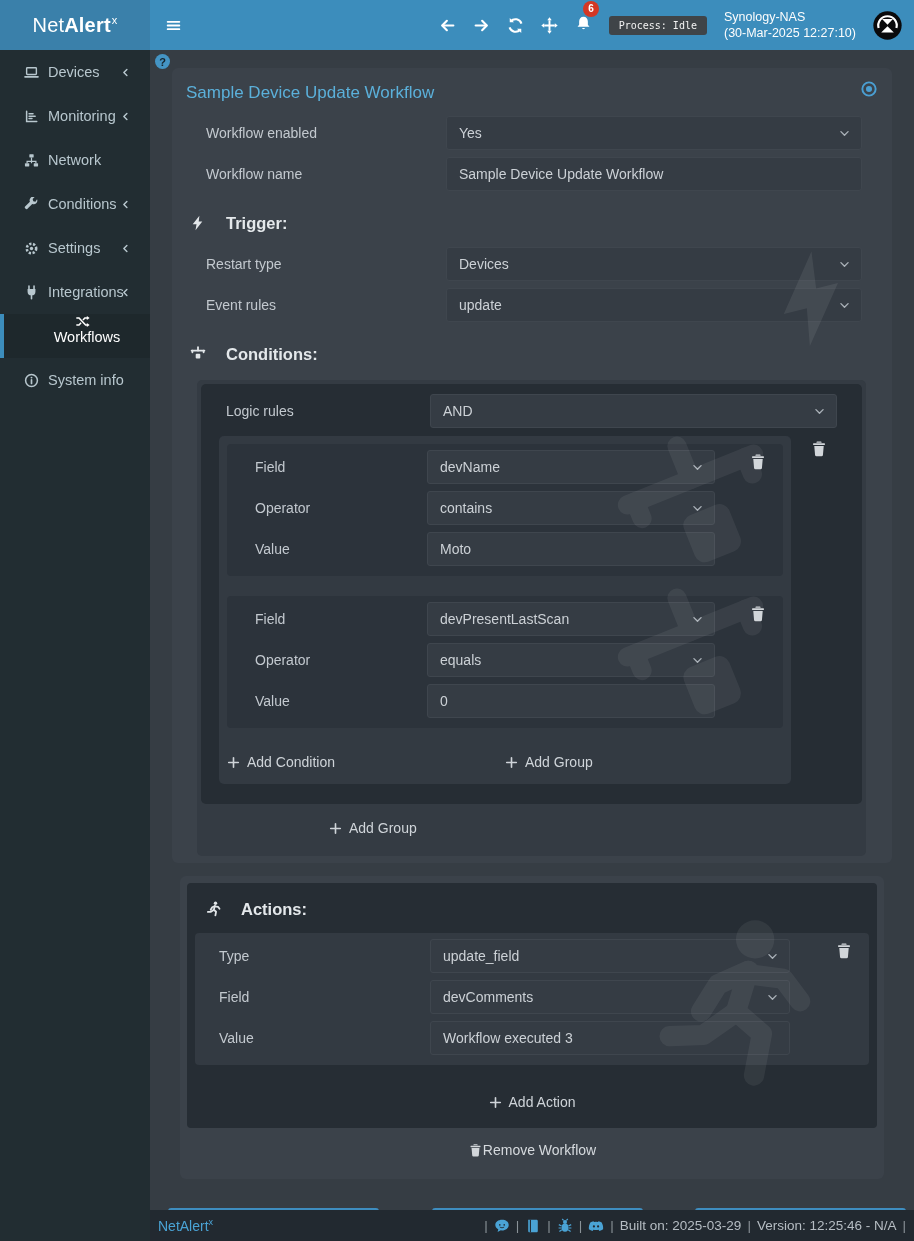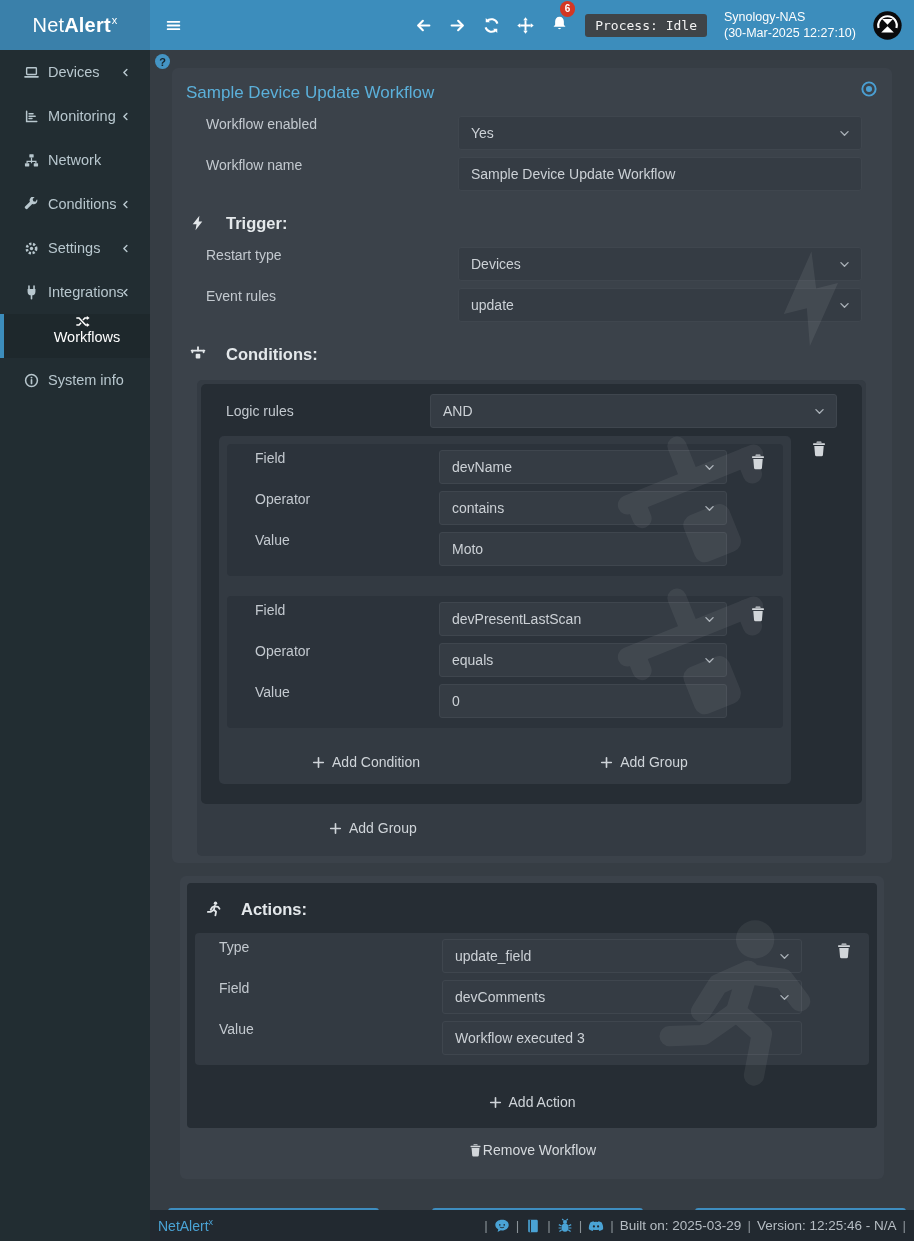--- a/index.html
+++ b/index.html
@@ -12,21 +12,21 @@
         font-size:20px;letter-spacing:.2px;}
   .logo b{font-weight:700;}
   .logo sup{font-size:11px;margin-left:1px;transform:translateY(-2px);}
   .nav{flex:1;display:flex;align-items:center;color:#fff;}
   .hamburger{margin-left:15px;cursor:pointer;display:flex;align-items:center;}
   .nav-right{margin-left:auto;display:flex;align-items:center;gap:17px;padding-right:12px;}
   .nav-ic{width:17px;height:17px;cursor:pointer;flex:none;}
   .bell-wrap{position:relative;cursor:pointer;}
   .badge{position:absolute;top:-14px;right:-7px;background:#d33724;color:#fff;font-size:10px;line-height:1;
          padding:3px 5px;border-radius:8px;font-weight:700;}
-  .process-badge{font-family:"DejaVu Sans Mono",monospace;font-size:13px;color:#f2f2f2;background:#3f4448;
+  .process-badge{font-family:"DejaVu Sans Mono",monospace;font-size:10px;color:#f2f2f2;background:#3f4448;
                  padding:4px 10px;border-radius:3px;white-space:pre;}
   .hostinfo{font-size:12.5px;line-height:16px;color:#fdfdfd;}
   .avatar{width:29px;height:29px;flex:none;cursor:pointer;}
 
   
   .sidebar{position:absolute;left:0;top:50px;bottom:0;width:150px;background:#222d32;z-index:4;}
   .sitem{height:44px;display:flex;align-items:center;padding-left:24px;color:#b8c7ce;cursor:pointer;position:relative;font-size:14.5px;}
   .sitem .mic{width:15px;height:15px;margin-right:9px;flex:none;}
   .sitem .chev{position:absolute;right:19px;width:11px;height:11px;color:#b8c7ce;}
   .sitem.active{background:#1e282c;color:#fff;border-left:4px solid #3c8dbc;padding-left:20px;flex-direction:column;}
@@ -35,21 +35,21 @@
   .content{position:absolute;left:150px;top:50px;right:0;bottom:31px;background:#363d44;overflow:hidden;}
   .help{position:absolute;left:5px;top:4px;width:15px;height:15px;border-radius:50%;background:#4494c4;color:#15242c;
         font-size:11px;font-weight:700;display:flex;align-items:center;justify-content:center;cursor:pointer;z-index:3;}
 
   .card{background:#3b424a;border-radius:6px;}
   .card1{margin:18px 22px 0 22px;padding:12px 14px 7px 14px;position:relative;}
   .card-titlerow{display:flex;align-items:flex-start;margin-bottom:10px;}
   .card-title{color:#5bb0da;font-size:17px;line-height:26px;}
   .dotcircle{margin-left:auto;width:18px;height:18px;color:#4a9fd3;cursor:pointer;}
 
-  .frow{display:flex;margin-bottom:7px;padding-left:20px;gap:12px;}
+  .frow{display:flex;align-items:center;margin-bottom:7px;padding-left:20px;}
   .frow .lbl{flex:0 0 240px;color:#c3c9cf;}
   .ctrl{height:34px;box-sizing:border-box;background:#353c44;border:1px solid #3f464e;border-radius:3px;
         display:flex;align-items:center;padding:0 12px;color:#ccd1d6;position:relative;cursor:pointer;}
   .ctrl.grow{flex:1;margin-right:16px;}
   .ctrl .chev-d{position:absolute;right:10px;width:13px;height:13px;color:#a9b0b7;}
   input.ctrl{display:block;padding:0 12px;width:100%;font-family:inherit;font-size:14px;outline:none;cursor:text;}
   .inp-wrap{flex:1;margin-right:16px;}
 
   .sechead{display:flex;align-items:center;gap:20px;margin:20px 0 12px 4px;color:#e4e8eb;font-size:16.5px;font-weight:700;height:24px;}
   .sechead .hic{width:16px;height:16px;color:#e2e6e9;flex:none;}
@@ -70,21 +70,21 @@
   .wrapC{flex:0 0 572px;box-sizing:border-box;background:#333a42;border-radius:5px;padding:8px;margin-left:2px;}
   .trashcol{flex:1;display:flex;justify-content:center;padding-top:4px;}
   .condbox{background:#2c333b;border-radius:4px;padding:6px 8px 10px 10px;position:relative;margin-bottom:20px;}
   .condbox .frow{padding-left:18px;margin-bottom:7px;}
   .condbox .frow:last-child{margin-bottom:0;}
   .condbox .lbl{flex:0 0 172px;}
   .condbox .ctrl{width:288px;flex:none;}
   .trash-btn{width:18px;height:18px;color:#d2d6da;cursor:pointer;flex:none;}
   .trash-abs{position:absolute;top:9px;right:16px;z-index:3;}
   .addrow2{display:flex;margin-top:16px;height:28px;}
-  .addrow2 > div{flex:1;display:flex;justify-content:center;}
+  .addrow2 > div{flex:1;display:flex;justify-content:flex-start;}
   .addbtn{display:flex;align-items:center;gap:7px;color:#cfd4d9;cursor:pointer;font-size:14px;}
   .addbtn .pic{width:13px;height:13px;}
   .addgroup-outer{height:48px;display:flex;align-items:center;padding-left:128px;}
 
   
   .card2{margin:13px 30px 0 30px;padding:7px;}
   .darkC{background:#262d34;border-radius:4px;padding:6px 8px 12px 8px;}
   .darkC .sechead{margin:8px 0 12px 10px;}
   .actionbox{background:#333a42;border-radius:4px;padding:6px 14px 10px 24px;position:relative;}
   .actionbox .frow{padding-left:0;margin-bottom:7px;}

